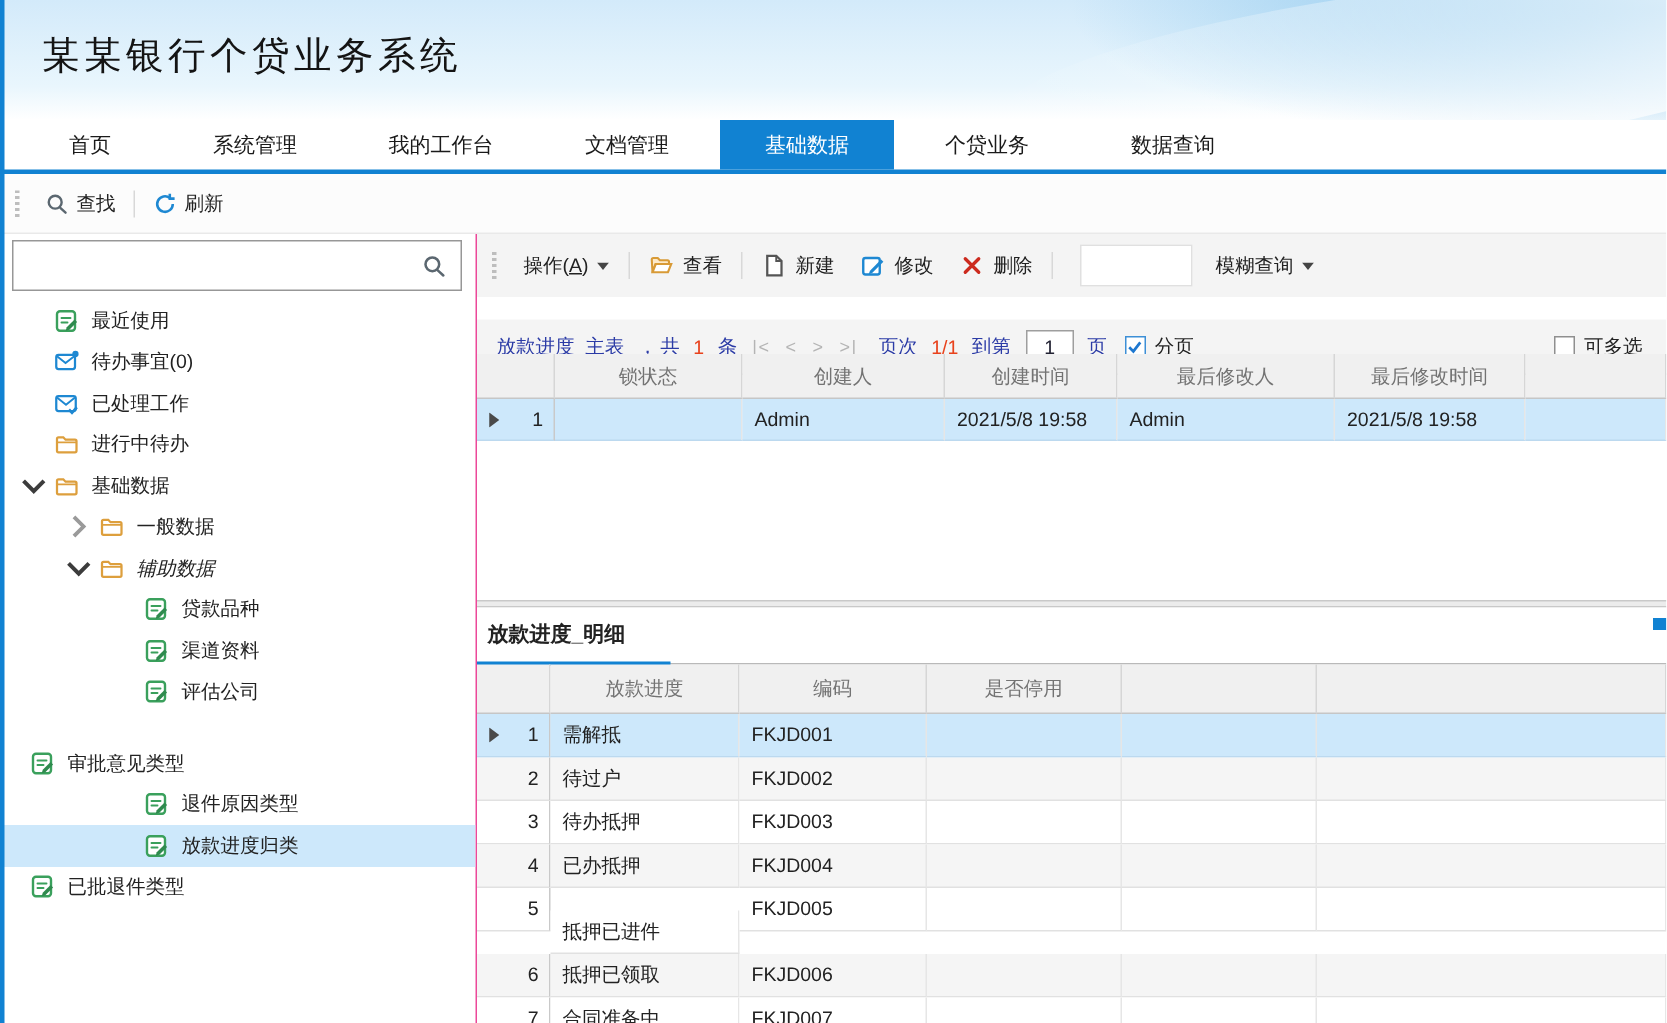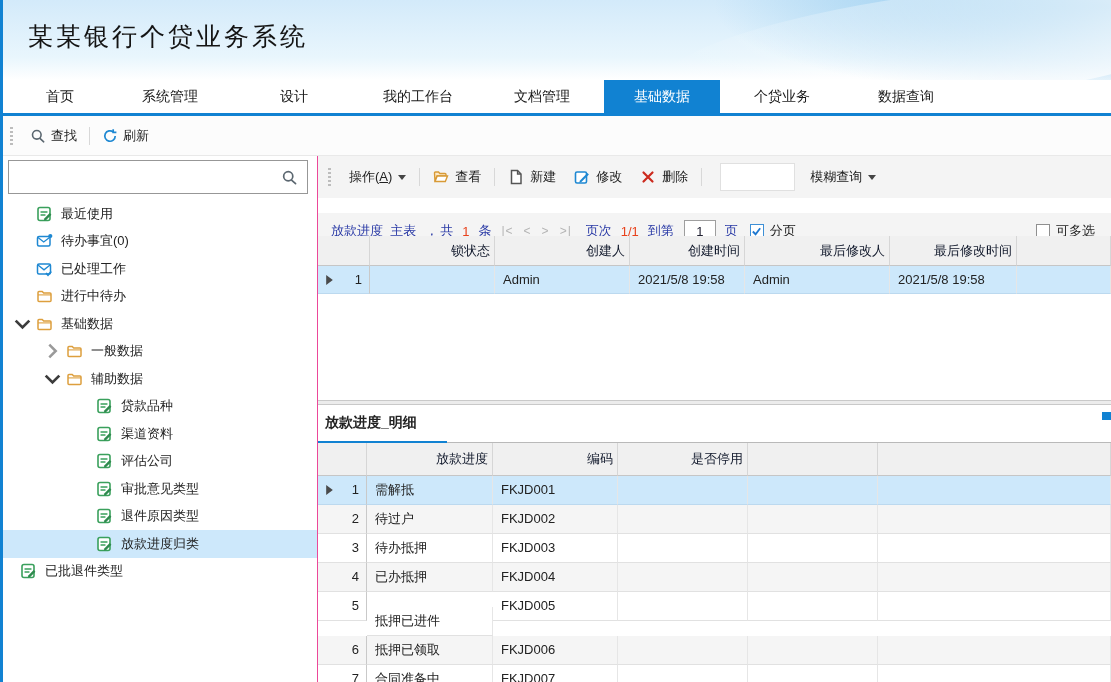--- a/index.html
+++ b/index.html
@@ -72,21 +72,21 @@
 
   
   .grid{position:absolute;left:0;width:793px}
   #grid1{top:80px}
   #grid2{top:287px}
   .grow{display:flex}
   .gcell{height:28px;line-height:27px;padding:0 8px;border-right:1px solid #e6e6e6;border-bottom:1px solid #e1e1e1;
          overflow:hidden;white-space:nowrap;background:#fff}
   #grid2 .gcell{height:29px;line-height:28px}
   .ghead .gcell{height:30px !important;line-height:29px !important;background:#f0f0f0;border-right:1px solid #d6d6d6;
-                border-bottom:1px solid #c6c6c6;text-align:right;color:#0f172a;padding:0 4px}
+                border-bottom:1px solid #c6c6c6;text-align:center;color:#737373;padding:0 4px}
   #grid2 .ghead .gcell{height:33px !important;line-height:32px !important}
   .grow.sel .gcell{background:var(--sel);border-bottom-color:#bcd9ef}
   .grow.alt .gcell{background:#f5f5f5}
   .gcell.marker{display:flex;align-items:center;padding:0 7px 0 8px;border-right:1px solid #c9c9c9}
   .rnum{margin-left:auto;color:#222}
 
   .splitter{position:absolute;left:0;top:244px;width:793px;height:5px;background:#ececec;
             border-top:1px solid #c9c9c9;border-bottom:1px solid #c9c9c9}
   .dtabs{position:absolute;left:0;top:249px;width:793px;height:38px;background:#fff;border-bottom:1px solid #b9b9b9}
   .dtab{position:absolute;left:7px;top:9px;font-size:14px;font-weight:700;color:#222}
@@ -101,21 +101,20 @@
 
   <div class="header">
     <div class="sw0"></div>
     <div class="sw1"></div>
     <div class="title">某某银行个贷业务系统</div>
   </div>
 
   <div class="tabbar" id="tabs">
       <div class="tab" style="width: 96px;">首页</div>
       <div class="tab" style="width: 124px;">系统管理</div>
-      <div class="tab" style="width: 124px;">设计</div>
       <div class="tab" style="width: 124px;">我的工作台</div>
       <div class="tab" style="width: 124px;">文档管理</div>
       <div class="tab active" style="width: 116px;">基础数据</div>
       <div class="tab" style="width: 124px;">个贷业务</div>
       <div class="tab" style="width: 124px;">数据查询</div>
     </div>
 
   <div class="findbar">
     <div class="grip"></div>
     <div class="tbtn">
@@ -218,21 +217,21 @@
             </span>
           </span>
           <span class="ic">
             <svg viewBox="0 0 16 16">
               <path d="M1.5 4.5c0-.6.4-1 1-1h3.2l1.5 1.6h6.3c.6 0 1 .4 1 1v6.4c0 .6-.4 1-1 1H2.5c-.6 0-1-.4-1-1z" fill="#fff" stroke="#dd9f3d" stroke-width="1.5"></path>
               <path d="M1.5 6.9h13" stroke="#dd9f3d" stroke-width="1.1"></path>
             </svg>
           </span>
           <span class="tlabel">一般数据</span>
         </div>
-        <div class="trow" style="padding-left: 46px;">
+        <div class="trow" style="padding-left: 46px; font-style: italic;">
           <span class="texp">
             <span class="ic chev">
               <svg viewBox="0 0 10 6">
                 <path d="m1 1 4 4 4-4" fill="none" stroke="#3c3c3c" stroke-width="1.6"></path>
               </svg>
             </span>
           </span>
           <span class="ic">
             <svg viewBox="0 0 16 16">
               <path d="M1.5 4.5c0-.6.4-1 1-1h3.2l1.5 1.6h6.3c.6 0 1 .4 1 1v6.4c0 .6-.4 1-1 1H2.5c-.6 0-1-.4-1-1z" fill="#fff" stroke="#dd9f3d" stroke-width="1.5"></path>
@@ -267,21 +266,21 @@
           <span class="texp"></span>
           <span class="ic">
             <svg viewBox="0 0 16 16">
               <rect x="1.5" y="1.5" width="12" height="13" rx="2" fill="#fff" stroke="#3aa05c" stroke-width="1.6"></rect>
               <path d="M4.5 6h6M4.5 9h4" stroke="#3aa05c" stroke-width="1.3" stroke-linecap="round"></path>
               <path d="M8 12.2 13.2 7l1.7 1.7-5.2 5.2-2.4.6z" fill="#2f8a4e"></path>
             </svg>
           </span>
           <span class="tlabel">评估公司</span>
         </div>
-        <div class="trow" style="padding-left: 76px;">
+        <div class="trow" style=" margin-top: 20px;">
           <span class="texp"></span>
           <span class="ic">
             <svg viewBox="0 0 16 16">
               <rect x="1.5" y="1.5" width="12" height="13" rx="2" fill="#fff" stroke="#3aa05c" stroke-width="1.6"></rect>
               <path d="M4.5 6h6M4.5 9h4" stroke="#3aa05c" stroke-width="1.3" stroke-linecap="round"></path>
               <path d="M8 12.2 13.2 7l1.7 1.7-5.2 5.2-2.4.6z" fill="#2f8a4e"></path>
             </svg>
           </span>
           <span class="tlabel">审批意见类型</span>
         </div>

